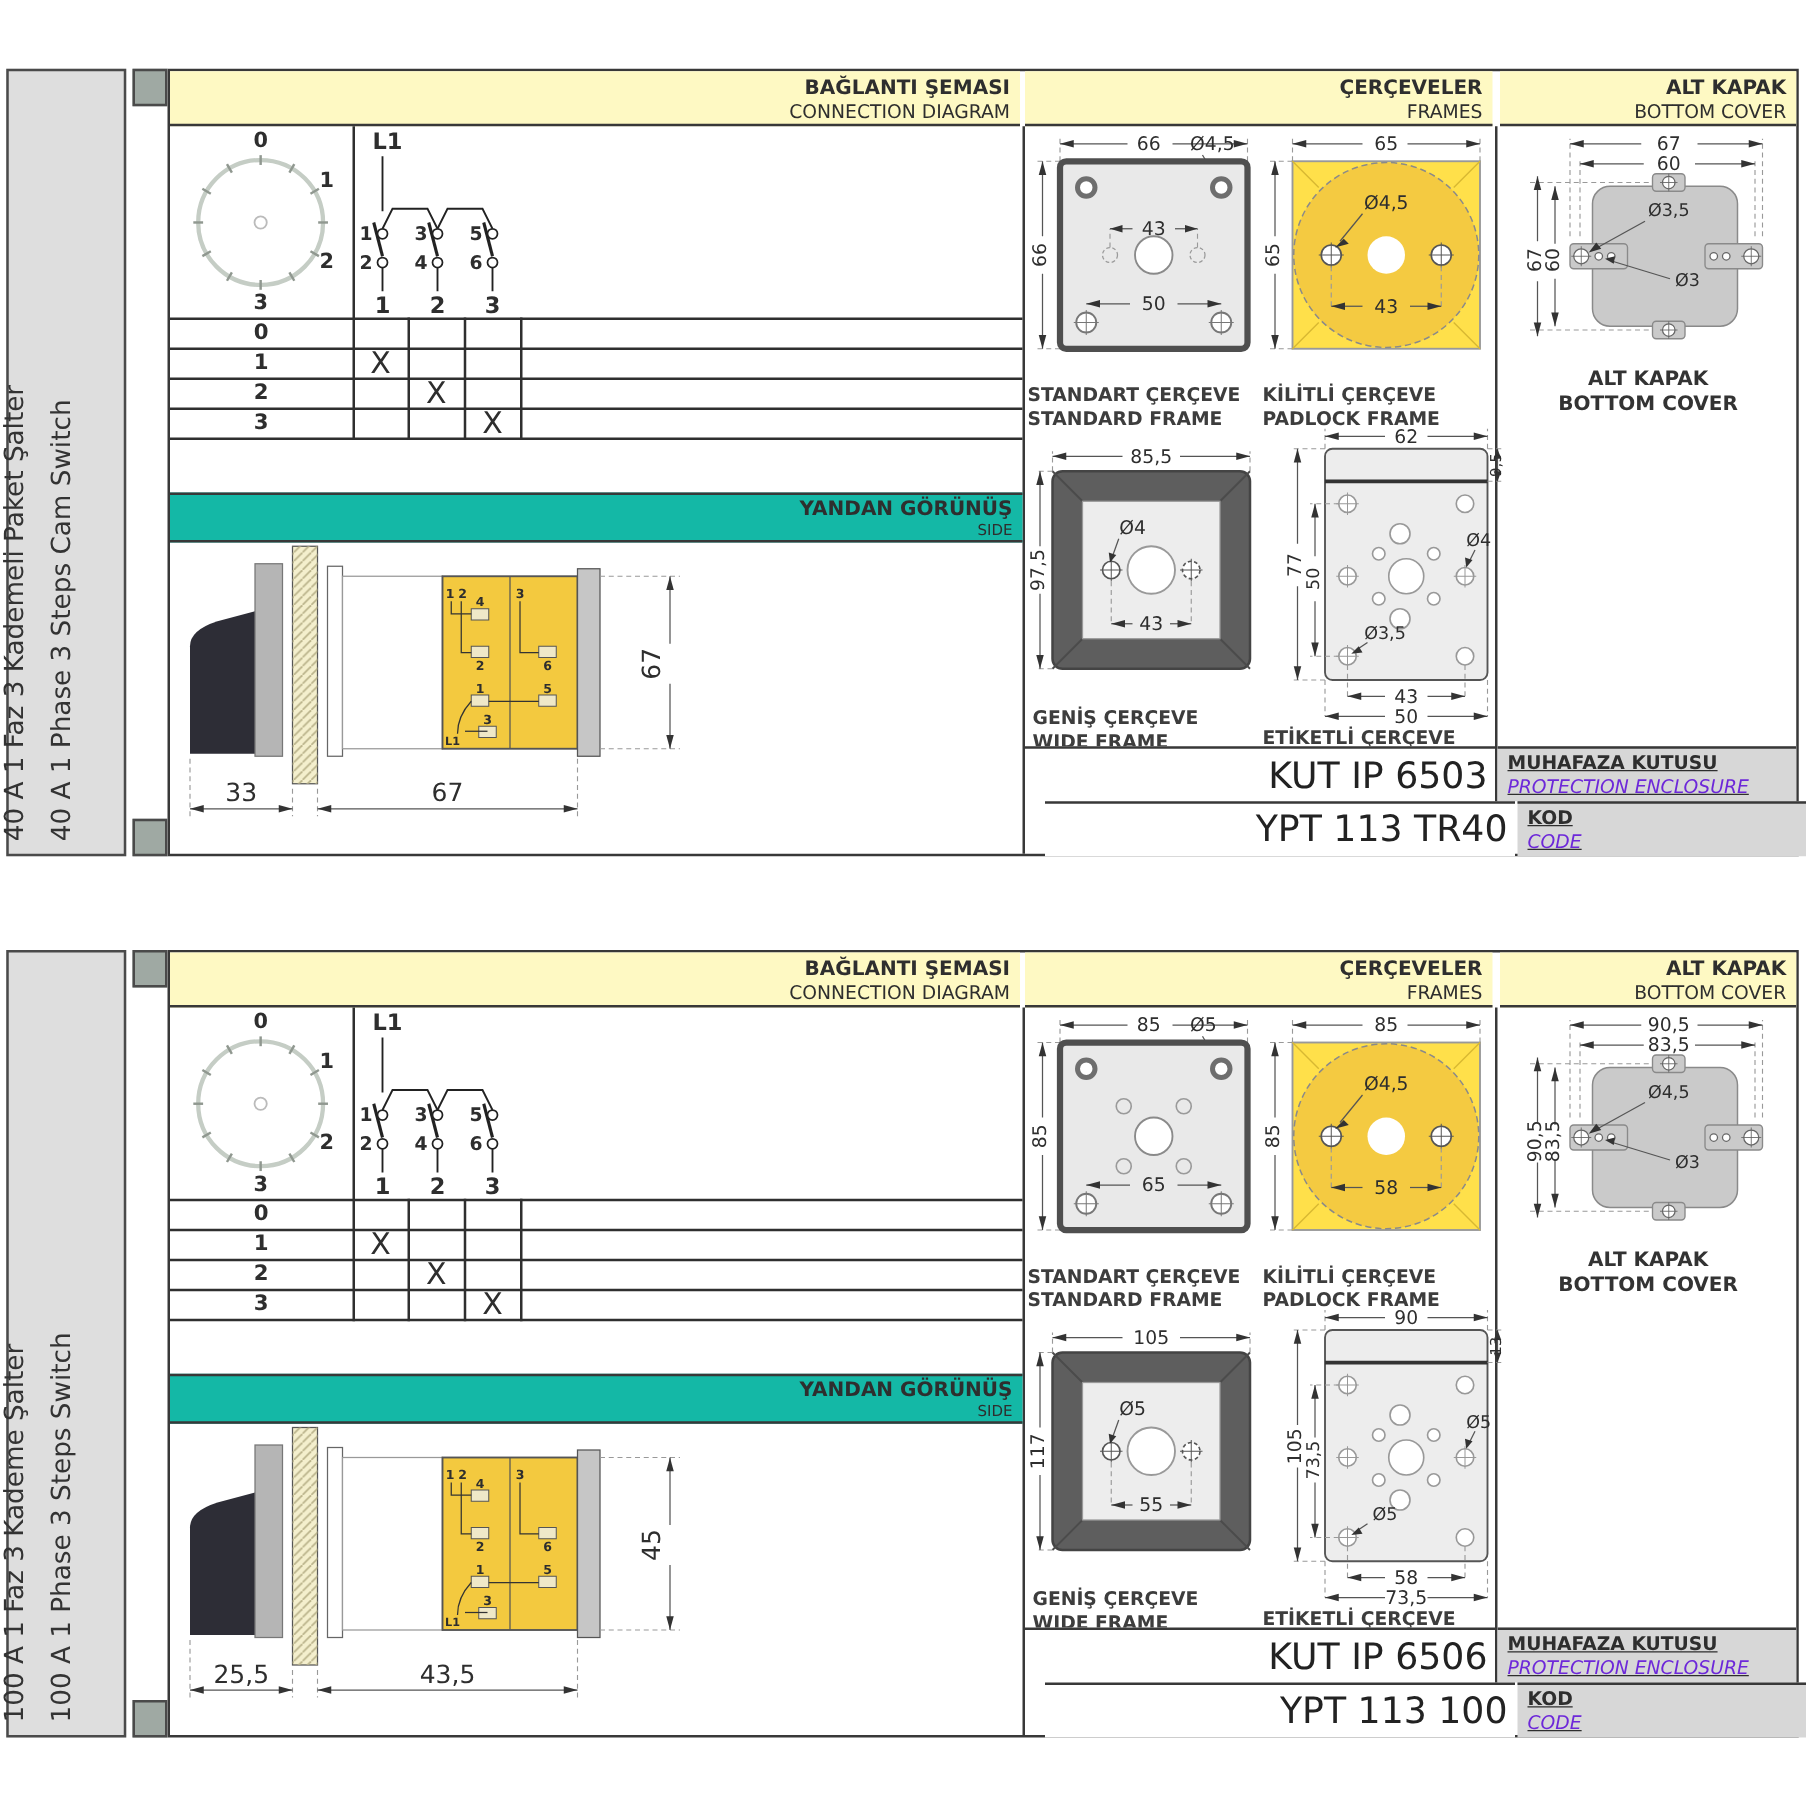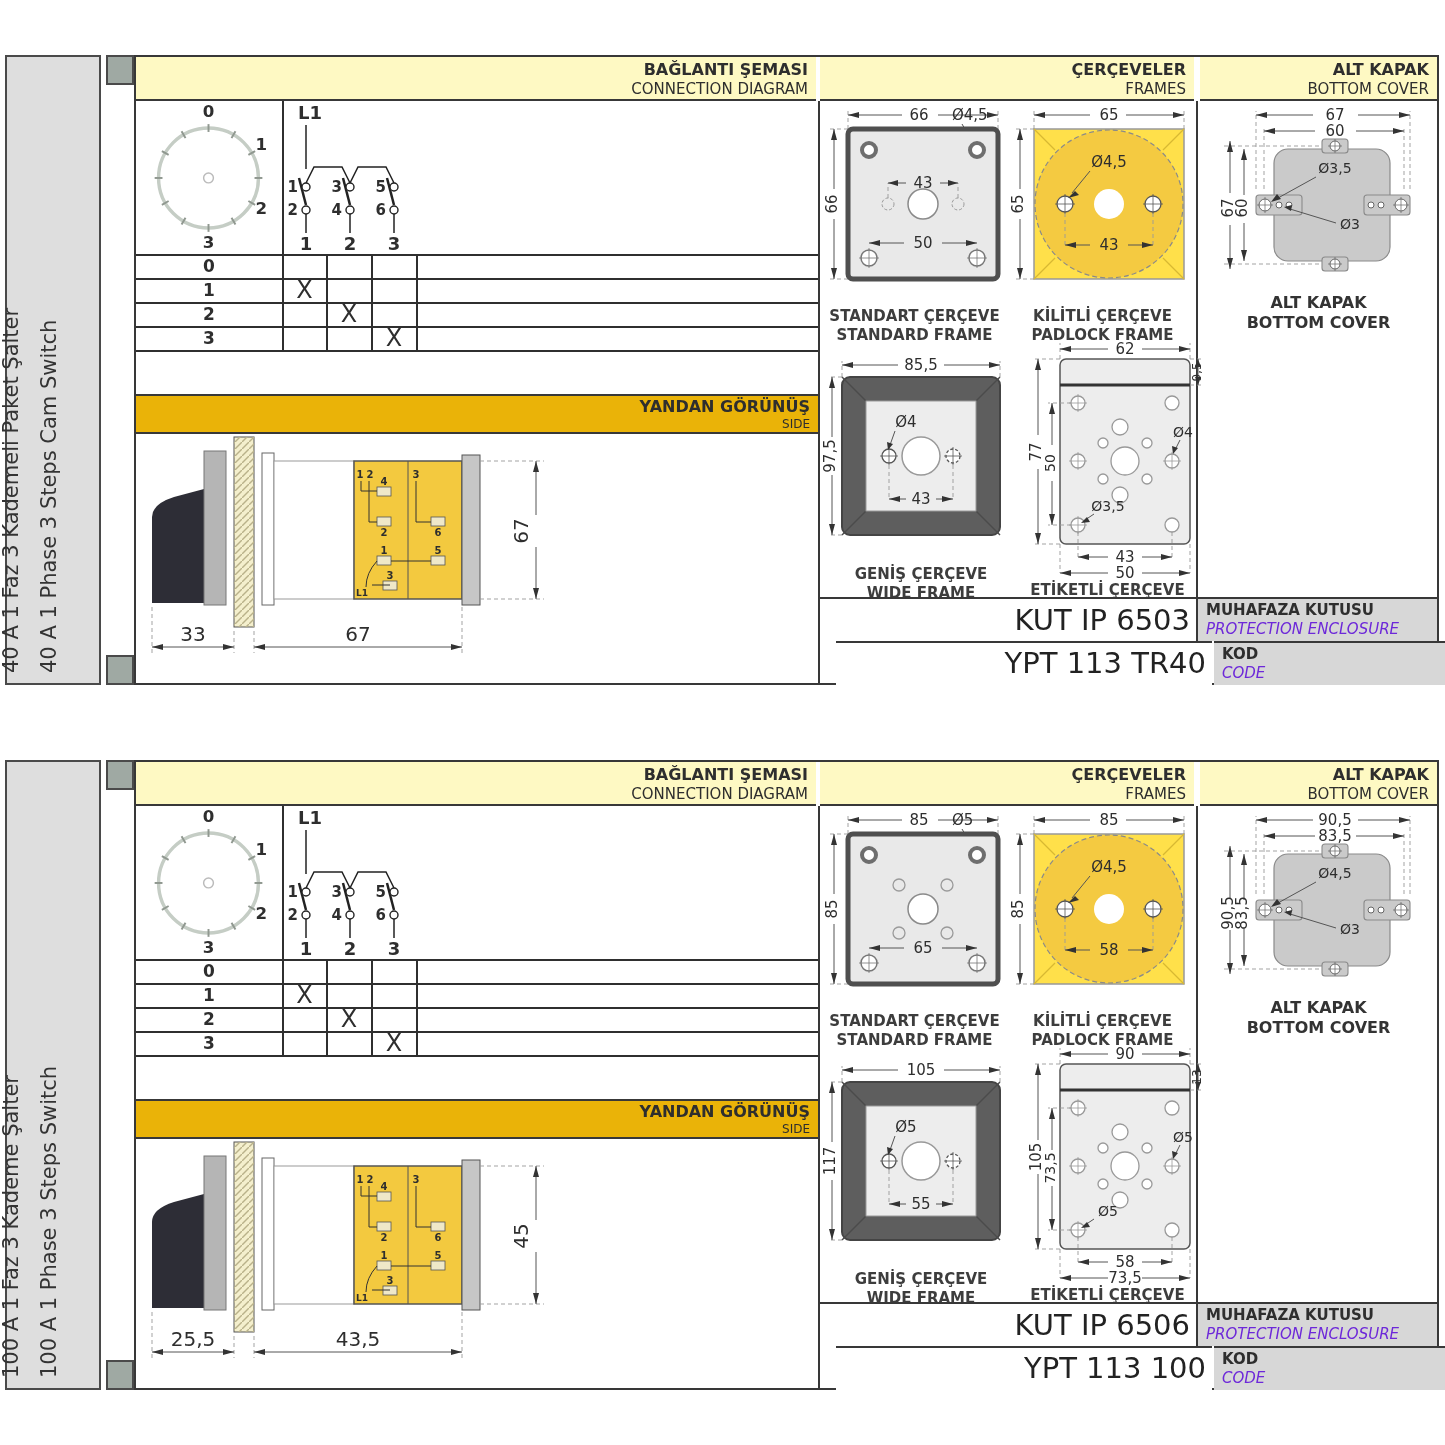--- a/index.html
+++ b/index.html
@@ -26,34 +26,34 @@
   .hd .en{font-size:15px;line-height:18px;color:#2e2e2e;}
   .hd-conn{left:0;width:680px;} .hd-frames{left:684px;width:374px;} .hd-cover{left:1064px;width:237px;}
   .vdiv{position:absolute;width:2px;background:#383838;top:44px;height:582px;}
   .vdiv1{left:682px;} .vdiv2{left:1060px;}
 
   .hline{position:absolute;height:2px;background:#2f2f2f;left:0;width:682px;}
   .vcol{position:absolute;width:2px;background:#2f2f2f;}
   .tl{position:absolute;left:0;width:146px;text-align:center;font-weight:bold;font-size:17px;line-height:24px;}
   .tx{position:absolute;text-align:center;font-size:24px;line-height:24px;}
 
-  .sideband{position:absolute;left:0;top:337px;width:682px;height:40px;background:#eab308;
+  .sideband{position:absolute;left:0;top:337px;width:682px;height:40px;background:#14b8a6;
             border-top:2px solid #383838;border-bottom:2px solid #383838;box-sizing:border-box;
             text-align:right;padding:1px 8px 0 0;}
   .sideband .tr{font-weight:bold;font-size:16px;line-height:19px;}
   .sideband .en{font-size:12px;line-height:16px;}
 
-  .flabel{position:absolute;text-align:center;font-weight:bold;font-size:15px;line-height:19px;color:#3d3d3d;}
+  .flabel{position:absolute;font-weight:bold;font-size:15px;line-height:19px;color:#3d3d3d;}
   .clabel{position:absolute;left:1064px;top:236px;width:237px;text-align:center;font-weight:bold;
           font-size:16px;line-height:20px;color:#333;}
 
   .code-cell{position:absolute;left:684px;width:376px;border-top:2px solid #383838;box-sizing:border-box;
              text-align:right;padding-right:6px;font-size:29px;color:#222;background:#fff;}
   .code-lab{position:absolute;left:1062px;width:239px;border-top:2px solid #383838;box-sizing:border-box;
-            background:#d7d7d7;padding:2px 0 0 8px;}
+            background:#d7d7d7;padding:2px 0 0 8px;text-decoration:underline;}
   .code-lab .tr{font-weight:bold;font-size:15px;line-height:19px;}
   .code-lab .en{font-style:italic;font-size:15px;line-height:18px;color:#6d28d9;}
   .crow1{top:540px;height:44px;line-height:42px;}
   .crow2{top:584px;height:44px;line-height:40px;margin-left:16px;}
   .code-lab.crow1,.code-lab.crow2{line-height:normal;}
 
   svg{position:absolute;overflow:visible;}
   svg text{font-family:"DejaVu Sans","Liberation Sans",sans-serif;fill:#2e2e2e;}
   .dimline{stroke:#555;stroke-width:1;}
   .ext{stroke:#999;stroke-width:0.9;stroke-dasharray:4,3;fill:none;}

